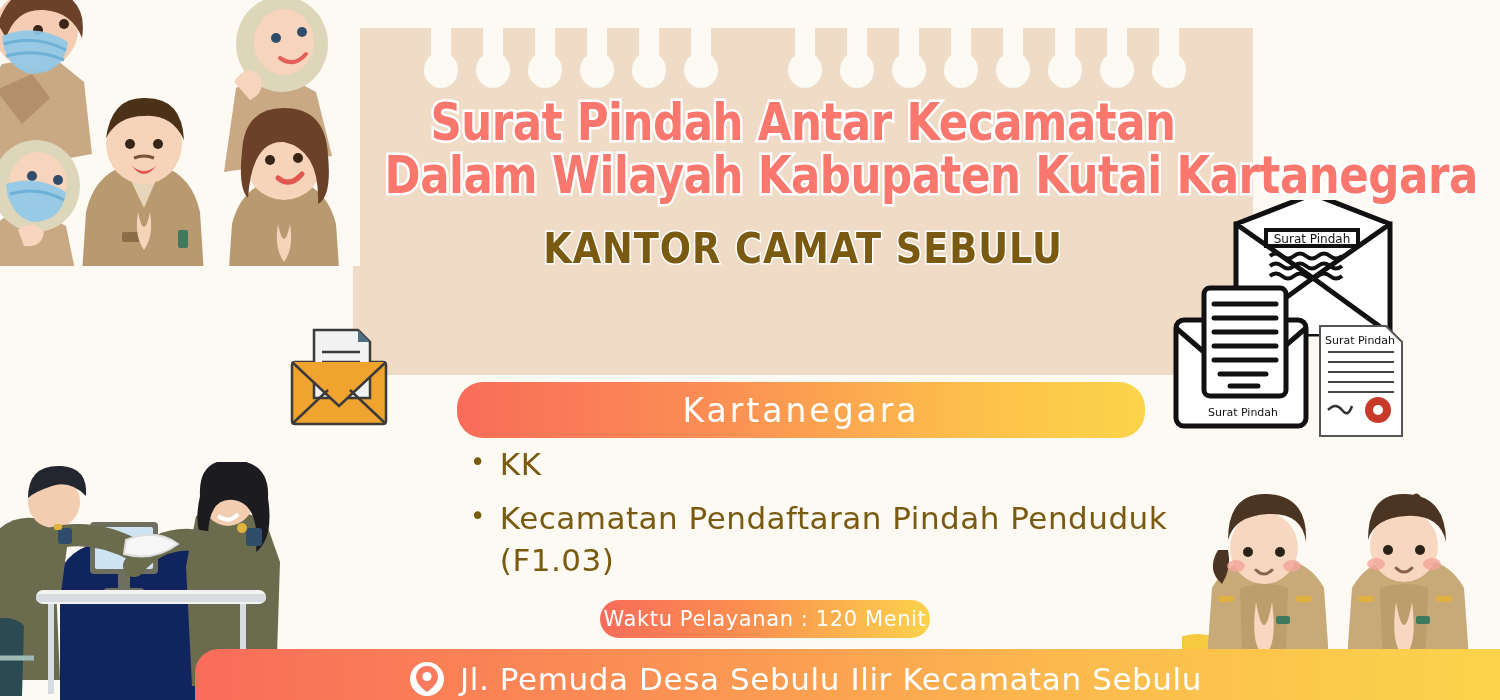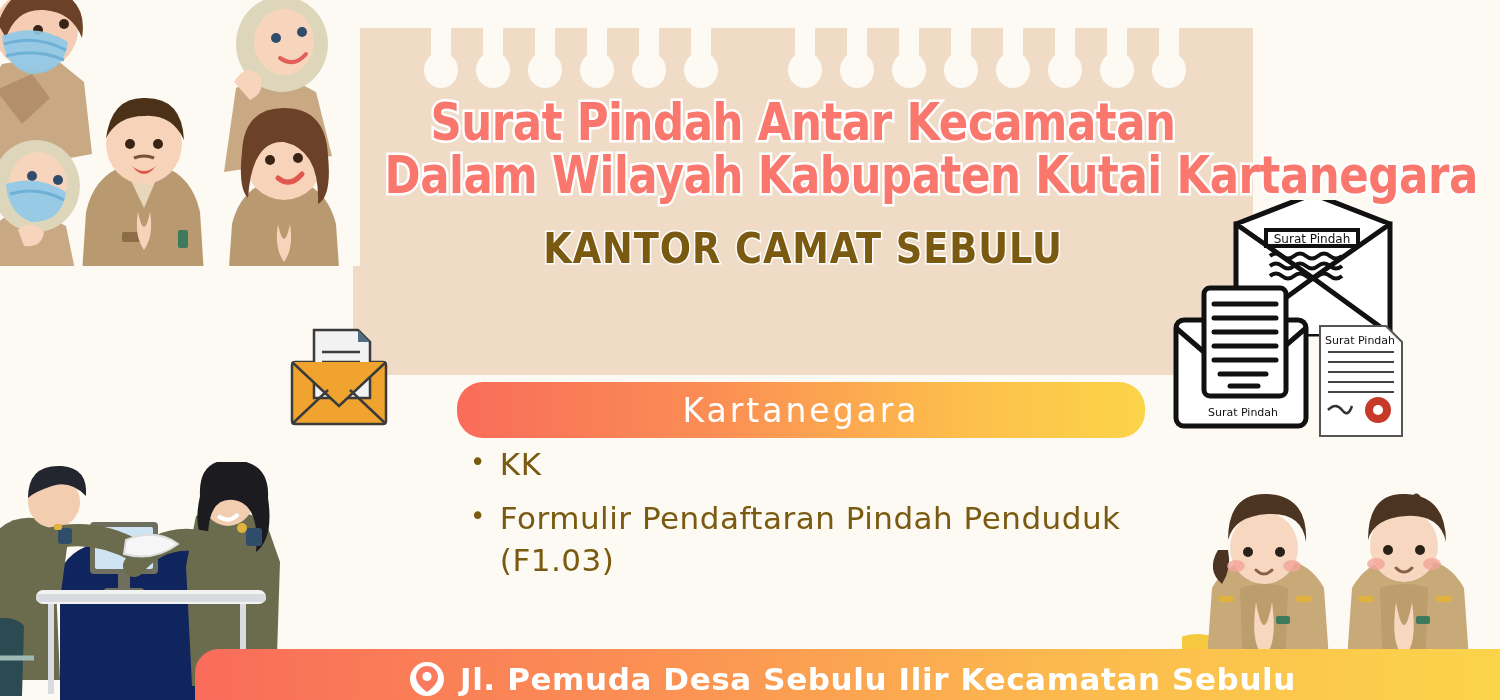--- a/index.html
+++ b/index.html
@@ -84,21 +84,21 @@
     display:flex;align-items:center;
   }
   .addr-inner{display:flex;align-items:center;gap:16px;margin-left:215px;}
   .pin{
     width:34px;height:34px;border-radius:50%;background:#fff;
     display:flex;align-items:center;justify-content:center;position:relative;
   }
   .pin svg{display:block;}
   .addr-text{
     font-family:"DejaVu Sans","Liberation Sans",sans-serif;
-    font-size:31px;color:#ffffff;letter-spacing:0.6px;white-space:nowrap;font-weight:bold;
+    font-size:31px;color:#ffffff;letter-spacing:0.6px;white-space:nowrap;
   }
 
   
   .illus{position:absolute;}
   .top-left-people{left:-8px;top:-6px;width:368px;height:272px;}
   .bottom-left-desk{left:0px;top:462px;width:300px;height:238px;}
   .bottom-right-pair{left:1182px;top:492px;width:320px;height:210px;}
   .mail-left{left:288px;top:326px;width:102px;height:104px;}
   .mail-right{left:1170px;top:200px;width:268px;height:255px;}
   .illus svg{display:block;width:100%;height:100%;}
@@ -270,21 +270,21 @@
     <span class="req-bar-label">Kartanegara</span>
   </div>
 
   <div class="req-list" id="req-list">
       <div class="req-item">
         <span class="req-bullet">•</span>
         <span>KK</span>
       </div>
       <div class="req-item">
         <span class="req-bullet">•</span>
-        <span>Formulir Pendaftaran Pindah Penduduk (F1.03)</span>
+        <span>Kecamatan Pendaftaran Pindah Penduduk (F1.03)</span>
       </div>
     </div>
 
   <div class="illus bottom-left-desk">
     <svg viewBox="0 0 300 238" xmlns="http://www.w3.org/2000/svg">
       <path d="M60 110 q10 -28 60 -34 l70 0 q40 12 40 60 l0 102 -170 0 Z" fill="#10245e"></path>
       <path d="M196 176 q30 -20 68 -6 l0 68 -68 0 Z" fill="#f4674f"></path>
 
       <rect x="90" y="60" width="68" height="52" rx="4" fill="#6f6f60"></rect>
       <rect x="95" y="65" width="58" height="42" rx="2" fill="#cfe4f2"></rect>
@@ -317,20 +317,23 @@
       <rect x="36" y="128" width="230" height="14" rx="7" fill="#f2f2f2"></rect>
       <rect x="36" y="132" width="230" height="8" rx="4" fill="#d8dce0"></rect>
       <rect x="48" y="142" width="6" height="90" fill="#d8dce0"></rect>
       <rect x="240" y="142" width="6" height="90" fill="#d8dce0"></rect>
 
       <path d="M-10 158 q24 -6 34 6 l-2 70 -34 0Z" fill="#2c4a52"></path>
       <path d="M-10 196 h44" stroke="#9fb9b5" stroke-width="5"></path>
     </svg>
   </div>
 
+  <div class="time-pill">
+    <span class="time-pill-label">Waktu Pelayanan : 120 Menit</span>
+  </div>
 
   <div class="illus bottom-right-pair">
     <svg viewBox="0 0 320 210" xmlns="http://www.w3.org/2000/svg">
       <path d="M-10 148 q28 -12 48 0 l0 62 -48 0Z" fill="#f6c93f"></path>
 
       <g transform="translate(22,0)">
         <path d="M8 96 q14 -26 44 -30 l24 0 q30 4 44 30 l8 114 -128 0Z" fill="#c8a978"></path>
         <path d="M36 96 q28 -8 48 0 l-4 114 -40 0Z" fill="#bc9d6c"></path>
         <ellipse cx="60" cy="56" rx="34" ry="36" fill="#f7d7bf"></ellipse>
         <path d="M24 48 q0 -48 40 -46 q40 2 38 48 q-4 -30 -38 -28 q-34 2 -40 26Z" fill="#4c3423"></path>

